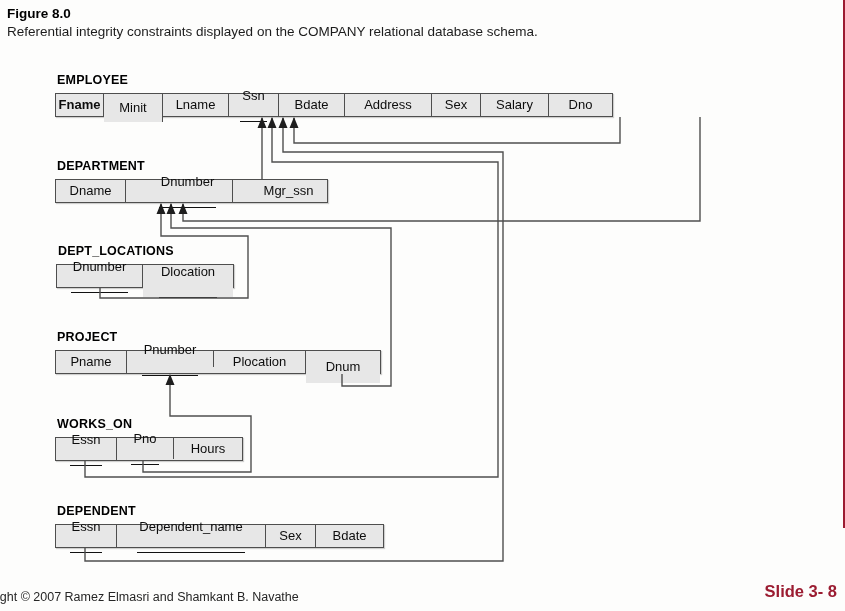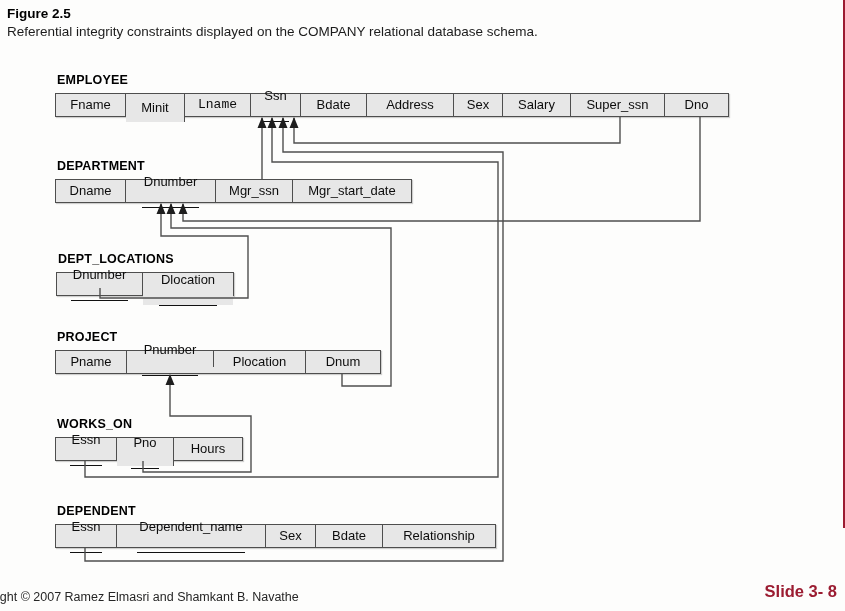--- a/index.html
+++ b/index.html
@@ -58,77 +58,71 @@
   }
   .accent-bar{
     position:absolute;top:0;left:843px;
     width:2px;height:528px;
   }
 </style>
 </head>
 <body>
 
 <div class="slide">
-  <div class="fig-label">Figure 2.5</div>
+  <div class="fig-label">Figure 8.0</div>
   <div class="fig-caption">Referential integrity constraints displayed on the COMPANY relational database schema.</div>
 
   <div id="diagram">
       <div class="tbl" style="left: 55px; top: 93px;">
         <div class="tbl-name">EMPLOYEE</div>
         <div class="tbl-row" style="height: 22px;">
-          <div class="cell" style="width: 70px; height: 22px;">
+          <div class="cell" style="width: 48px; height: 22px; font-weight: bold;">
             <span class="attr">Fname</span>
           </div>
           <div class="cell" style="width: 59px; height: 28px;">
             <span class="attr">Minit</span>
           </div>
-          <div class="cell" style="width: 66px; height: 22px; font-family: Liberation Mono, monospace;">
+          <div class="cell" style="width: 66px; height: 22px;">
             <span class="attr">Lname</span>
           </div>
           <div class="cell" style="width: 50px; height: 22px;">
             <span class="attr key">Ssn</span>
           </div>
           <div class="cell" style="width: 66px; height: 22px;">
             <span class="attr">Bdate</span>
           </div>
           <div class="cell" style="width: 87px; height: 22px;">
             <span class="attr">Address</span>
           </div>
           <div class="cell" style="width: 49px; height: 22px;">
             <span class="attr">Sex</span>
           </div>
           <div class="cell" style="width: 68px; height: 22px;">
             <span class="attr">Salary</span>
           </div>
-          <div class="cell" style="width: 94px; height: 22px;">
-            <span class="attr">Super_ssn</span>
-          </div>
           <div class="cell" style="width: 63px; height: 22px;">
             <span class="attr">Dno</span>
           </div>
         </div>
       </div>
       <div class="tbl" style="left: 55px; top: 179px;">
         <div class="tbl-name">DEPARTMENT</div>
-        <div class="tbl-row" style="height: 22px;">
+        <div class="tbl-row" style="height: 22px; gap: 17px;">
           <div class="cell" style="width: 70px; height: 22px;">
             <span class="attr">Dname</span>
           </div>
           <div class="cell" style="width: 90px; height: 22px;">
             <span class="attr key">Dnumber</span>
           </div>
           <div class="cell" style="width: 77px; height: 22px;">
             <span class="attr">Mgr_ssn</span>
           </div>
-          <div class="cell" style="width: 118px; height: 22px;">
-            <span class="attr">Mgr_start_date</span>
-          </div>
-        </div>
-      </div>
-      <div class="tbl" style="left: 56px; top: 272px;">
+        </div>
+      </div>
+      <div class="tbl" style="left: 56px; top: 264px;">
         <div class="tbl-name">DEPT_LOCATIONS</div>
         <div class="tbl-row" style="height: 22px;">
           <div class="cell" style="width: 86px; height: 22px;">
             <span class="attr key">Dnumber</span>
           </div>
           <div class="cell" style="width: 90px; height: 32px;">
             <span class="attr key">Dlocation</span>
           </div>
         </div>
       </div>
@@ -137,32 +131,32 @@
         <div class="tbl-row" style="height: 22px;">
           <div class="cell" style="width: 71px; height: 22px;">
             <span class="attr">Pname</span>
           </div>
           <div class="cell" style="width: 87px; height: 16px;">
             <span class="attr key">Pnumber</span>
           </div>
           <div class="cell" style="width: 92px; height: 22px;">
             <span class="attr">Plocation</span>
           </div>
-          <div class="cell" style="width: 74px; height: 22px;">
+          <div class="cell" style="width: 74px; height: 32px;">
             <span class="attr">Dnum</span>
           </div>
         </div>
       </div>
       <div class="tbl" style="left: 55px; top: 437px;">
         <div class="tbl-name">WORKS_ON</div>
         <div class="tbl-row" style="height: 22px;">
           <div class="cell" style="width: 61px; height: 22px;">
             <span class="attr key">Essn</span>
           </div>
-          <div class="cell" style="width: 57px; height: 28px;">
+          <div class="cell" style="width: 57px; height: 21px;">
             <span class="attr key">Pno</span>
           </div>
           <div class="cell" style="width: 68px; height: 22px;">
             <span class="attr">Hours</span>
           </div>
         </div>
       </div>
       <div class="tbl" style="left: 55px; top: 524px;">
         <div class="tbl-name">DEPENDENT</div>
         <div class="tbl-row" style="height: 22px;">
@@ -170,23 +164,20 @@
             <span class="attr key">Essn</span>
           </div>
           <div class="cell" style="width: 149px; height: 22px;">
             <span class="attr key">Dependent_name</span>
           </div>
           <div class="cell" style="width: 50px; height: 22px;">
             <span class="attr">Sex</span>
           </div>
           <div class="cell" style="width: 67px; height: 22px;">
             <span class="attr">Bdate</span>
-          </div>
-          <div class="cell" style="width: 112px; height: 22px;">
-            <span class="attr">Relationship</span>
           </div>
         </div>
       </div>
     </div>
   <svg id="edges" width="845" height="611" viewBox="0 0 845 611">
       <g>
         <polyline points="262,179 262,118" fill="none" stroke="#4f4f4f" stroke-width="1.4"></polyline>
         <path d="M 262 117 L 257.5 128 L 266.5 128 Z" fill="#1e1e1e"></path>
       </g>
       <g>

